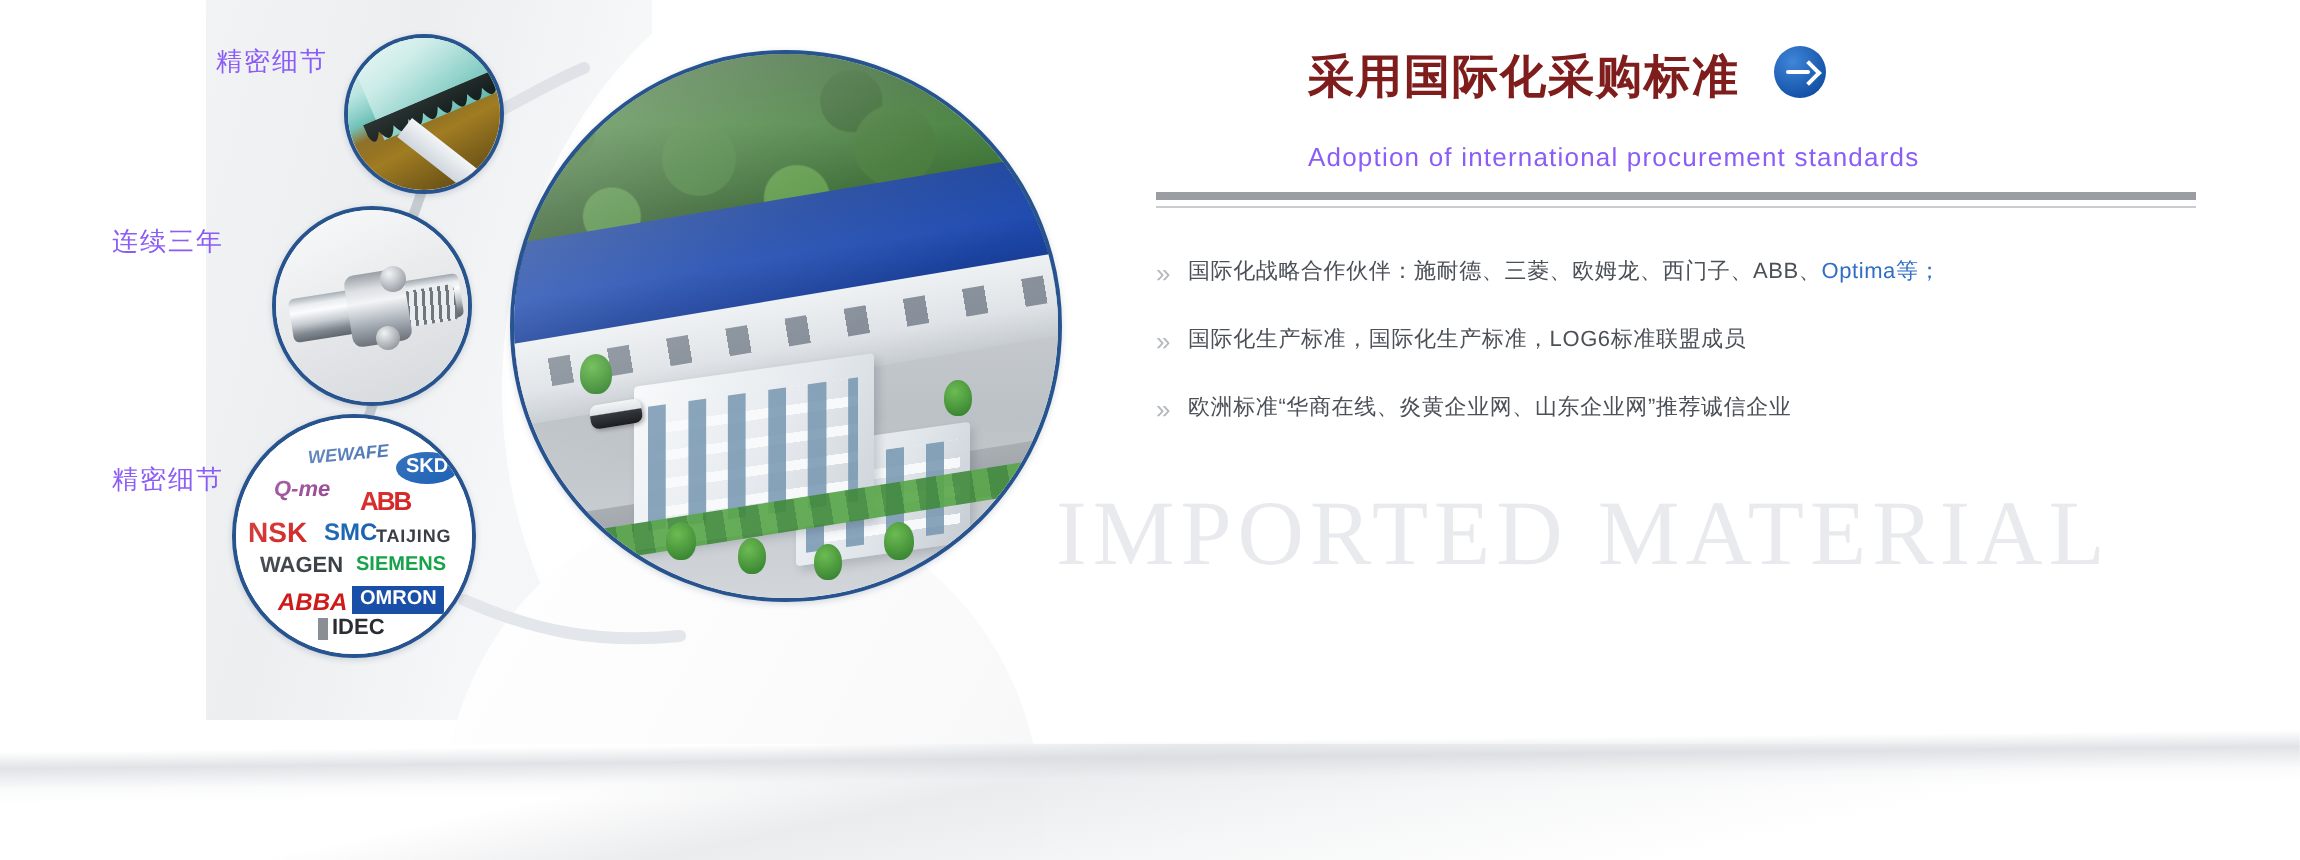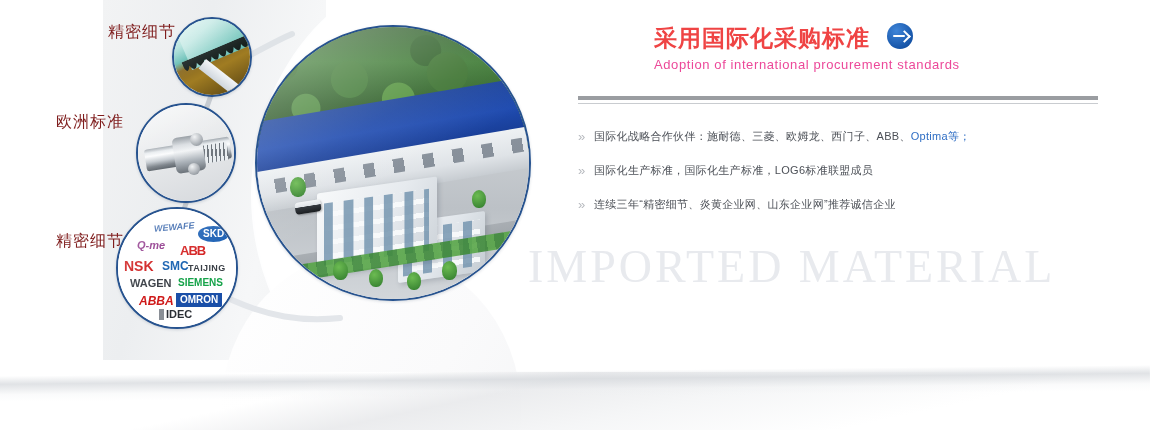--- a/index.html
+++ b/index.html
@@ -131,21 +131,21 @@
     background:linear-gradient(to bottom,#f2f4f6 0%,#dfe3e7 40%,#2d3238 45%,#15181b 100%);
     transform:rotate(-9deg);box-shadow:1px 1px 2px rgba(0,0,0,.3);}
   .fac-hedge{position:absolute;left:2%;top:82%;width:96%;height:6%;
     background:repeating-linear-gradient(to right,#3f8a3a 0 10px,#58a648 10px 18px);
     transform:rotate(-9deg);border-radius:3px;opacity:.9;}
   .tree{position:absolute;border-radius:50% 50% 45% 45%;
     background:radial-gradient(circle at 38% 32%,#6cbb52,#2f7a2c);}
 
   
   .lbl{
-    position:absolute;color:#7f1d1d;font-size:16px;letter-spacing:1px;white-space:nowrap;
+    position:absolute;color:#8b5cf6;font-size:13px;letter-spacing:1px;white-space:nowrap;
   }
   #label-precision{left:108px;top:22px;}
   #label-european{left:56px;top:112px;}
   #label-quality{left:56px;top:231px;}
 
   
   .watermark{
     position:absolute;left:528px;top:240px;
     font-family:"Liberation Serif","DejaVu Serif",serif;
     font-size:46px;letter-spacing:3px;color:#e8eaee;white-space:nowrap;
@@ -158,38 +158,38 @@
   .num02{
     position:absolute;left:0;top:0;
     font-family:"Liberation Serif","DejaVu Serif",serif;
     font-size:46px;font-weight:bold;font-style:italic;line-height:1;
     background:linear-gradient(105deg,#3d4a63 0%,#44516b 34%,#8d96a6 62%,#d3d7de 100%);
     -webkit-background-clip:text;background-clip:text;color:transparent;
     letter-spacing:-1px;
   }
   .hdr-texts{position:absolute;left:76px;top:0;}
   .h-cn{
-    font-size:23px;font-weight:bold;color:#ef4444;letter-spacing:1px;line-height:1.25;
+    font-size:23px;font-weight:bold;color:#7f1d1d;letter-spacing:1px;line-height:1.25;
     display:inline-block;vertical-align:middle;
   }
   .arrow-ic{
     display:inline-block;vertical-align:middle;margin-left:13px;margin-top:-4px;
     width:26px;height:26px;border-radius:50%;
     background:radial-gradient(circle at 36% 30%,#3f85d8,#1554a8 72%,#11438a 100%);
     position:relative;
   }
   .arrow-ic::before{
     content:"";position:absolute;left:6px;top:12px;width:12px;height:2px;background:#fff;border-radius:1px;
   }
   .arrow-ic::after{
     content:"";position:absolute;left:13px;top:9px;width:7px;height:7px;
     border-top:2px solid #fff;border-right:2px solid #fff;transform:rotate(45deg);
   }
   .h-en{
-    margin-top:4px;font-size:13px;color:#ec4899;letter-spacing:.6px;white-space:nowrap;
+    margin-top:18px;font-size:13px;color:#8b5cf6;letter-spacing:.6px;white-space:nowrap;
   }
   .rule{margin-top:6px;}
   .rule .r1{height:4px;background:#9a9da1;}
   .rule .r2{height:1px;background:#c9ccd0;margin-top:3px;}
 
   .bullets{margin-top:22px;}
   .b-row{display:flex;align-items:flex-start;margin-bottom:13px;}
   .b-mark{color:#b6b9be;font-size:13px;width:16px;flex:0 0 16px;line-height:21px;}
   .b-text{font-size:11px;color:#4c5057;line-height:21px;letter-spacing:.3px;white-space:nowrap;}
   .hl{color:#2f6ec4;}
@@ -270,21 +270,21 @@
     <div class="tree" style="left:12%;top:55%;width:16px;height:20px;"></div>
     <div class="tree" style="left:28%;top:86%;width:15px;height:19px;"></div>
     <div class="tree" style="left:41%;top:89%;width:14px;height:18px;"></div>
     <div class="tree" style="left:55%;top:90%;width:14px;height:18px;"></div>
     <div class="tree" style="left:68%;top:86%;width:15px;height:19px;"></div>
     <div class="tree" style="left:79%;top:60%;width:14px;height:18px;"></div>
     <div class="circ-shine"></div>
   </div>
 
   <div class="lbl" id="label-precision">精密细节</div>
-  <div class="lbl" id="label-european">欧洲标准</div>
+  <div class="lbl" id="label-european">连续三年</div>
   <div class="lbl" id="label-quality">精密细节</div>
 
   <div class="watermark">IMPORTED  MATERIAL</div>
 
   <div class="right">
 
     <div class="hdr">
       <div class="hdr-texts">
         <div>
           <span class="h-cn">采用国际化采购标准</span>
@@ -306,21 +306,21 @@
         <span class="b-text"><span>国际化战略合作伙伴：施耐德、三菱、欧姆龙、西门子、ABB、</span><span class="hl">Optima等；</span></span>
       </div>
 
       <div class="b-row">
         <span class="b-mark">»</span>
         <span class="b-text">国际化生产标准，国际化生产标准，LOG6标准联盟成员</span>
       </div>
 
       <div class="b-row">
         <span class="b-mark">»</span>
-        <span class="b-text">连续三年“精密细节、炎黄企业网、山东企业网”推荐诚信企业</span>
+        <span class="b-text">欧洲标准“华商在线、炎黄企业网、山东企业网”推荐诚信企业</span>
       </div>
 
     </div>
   </div>
 
   <div class="bottom-sheen"></div>
   <div class="bottom-sheen2"></div>
 
 </div>
 

